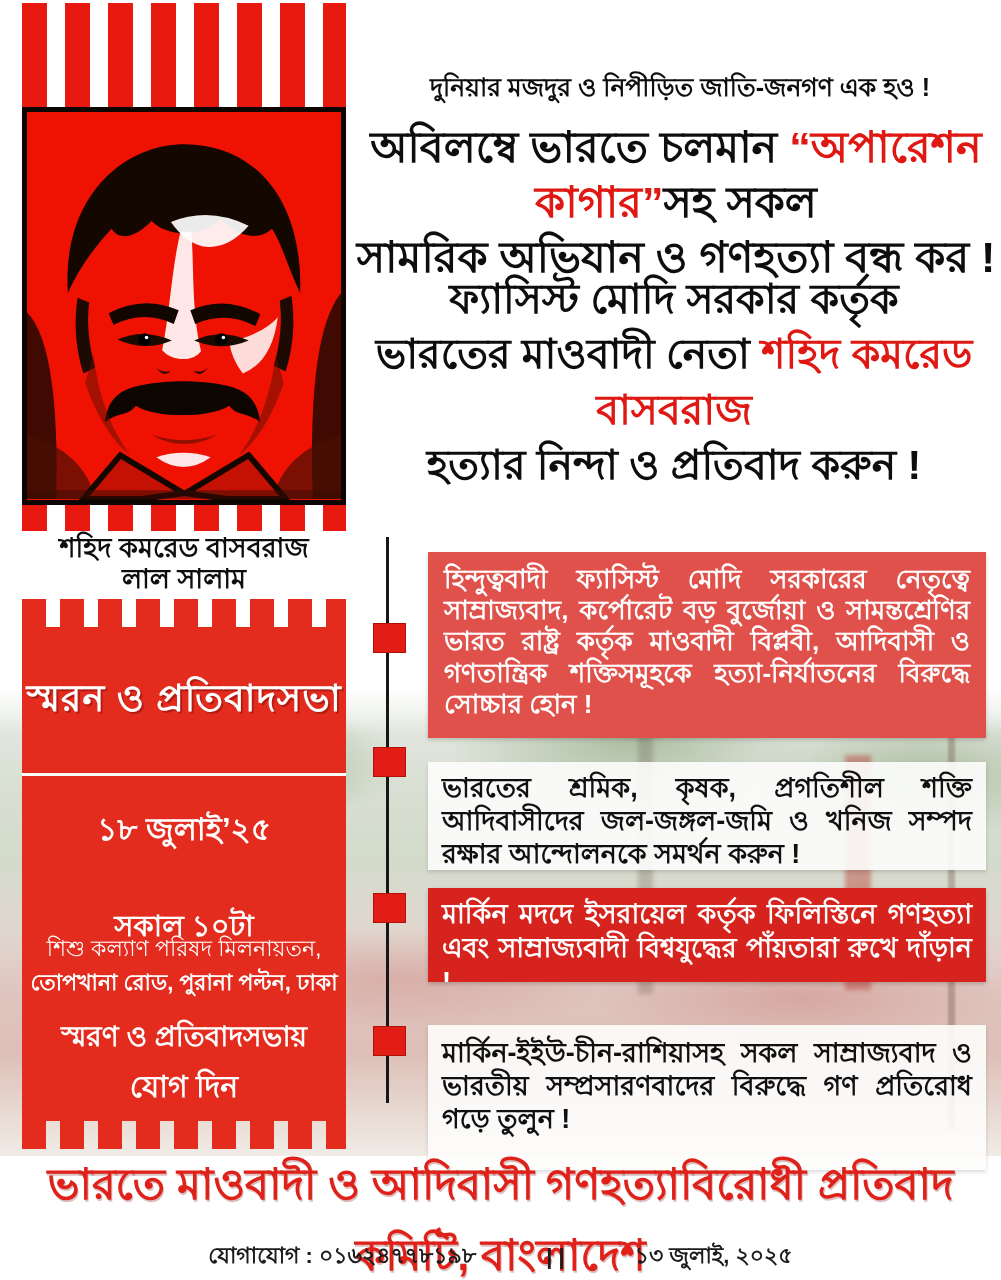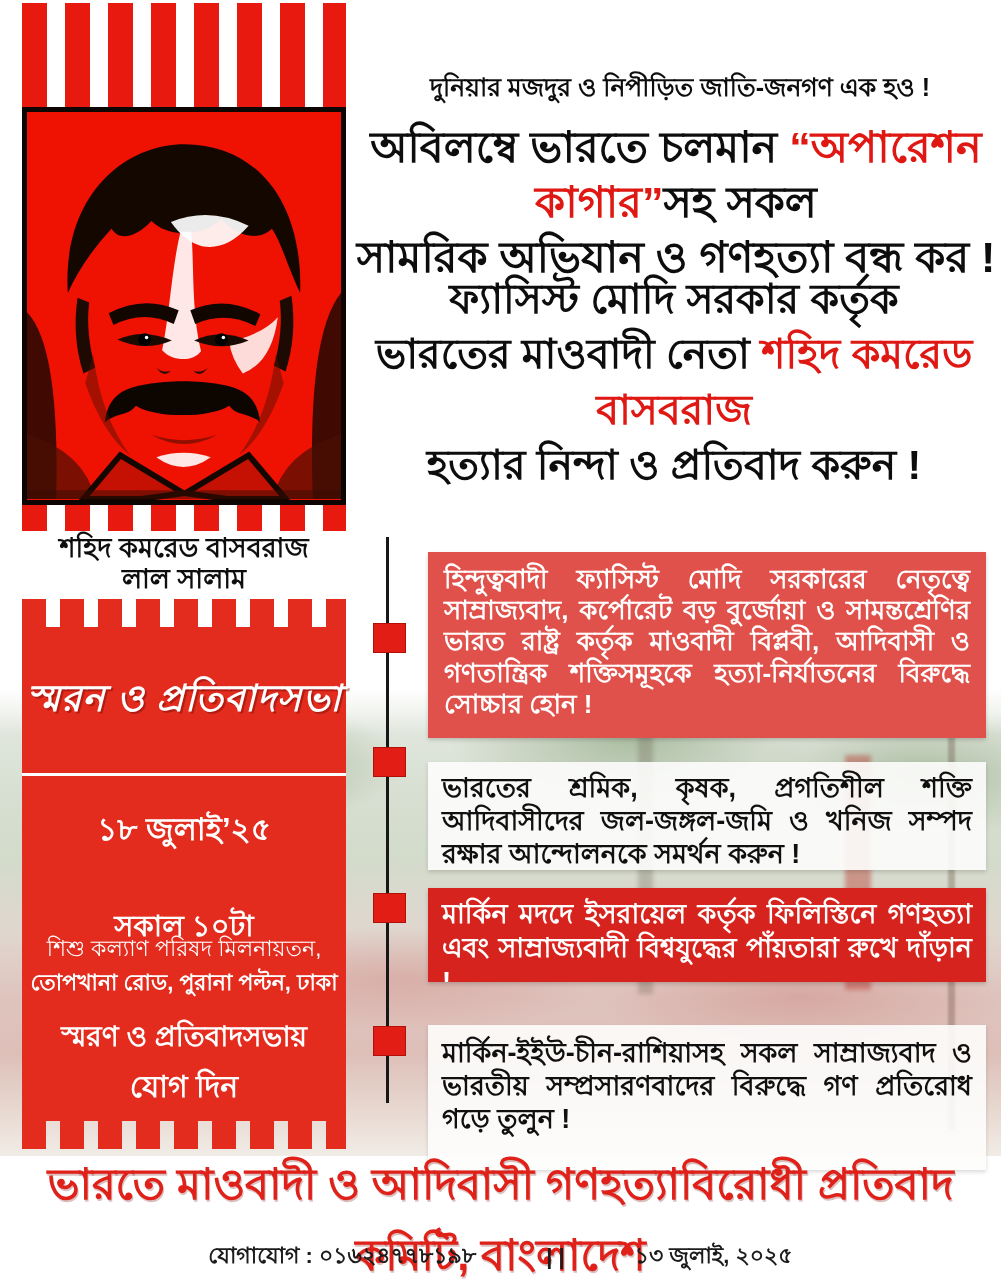--- a/index.html
+++ b/index.html
@@ -67,21 +67,21 @@
   .event-teeth-bottom{
     position:absolute;left:0;top:522px;width:100%;height:28px;
     background:repeating-linear-gradient(90deg,#e32b1e 0 24px,transparent 24px 38px);
   }
   .event-body{
     position:absolute;left:0;top:28px;width:100%;height:494px;
     background:#e32b1e;color:#ffffff;
   }
   .event-title{
     position:absolute;left:0;top:42px;width:100%;text-align:center;
-    font-size:37px;font-weight:800;font-style:italic;letter-spacing:1px;
+    font-size:37px;font-weight:800;letter-spacing:1px;
     text-shadow:2px 2px 0 rgba(120,10,5,0.45);
   }
   .event-divider{position:absolute;left:0;top:146px;width:100%;height:3px;background:#ffffff;}
   .event-date{position:absolute;left:0;top:178px;width:100%;text-align:center;
     font-size:31px;font-weight:800;}
   .event-time{position:absolute;left:0;top:244px;width:100%;text-align:center;
     font-size:29px;font-weight:800;margin-top:32px;}
   .event-venue1{position:absolute;left:0;top:304px;width:100%;text-align:center;
     font-size:22px;font-weight:400;}
   .event-venue2{position:absolute;left:0;top:338px;width:100%;text-align:center;

